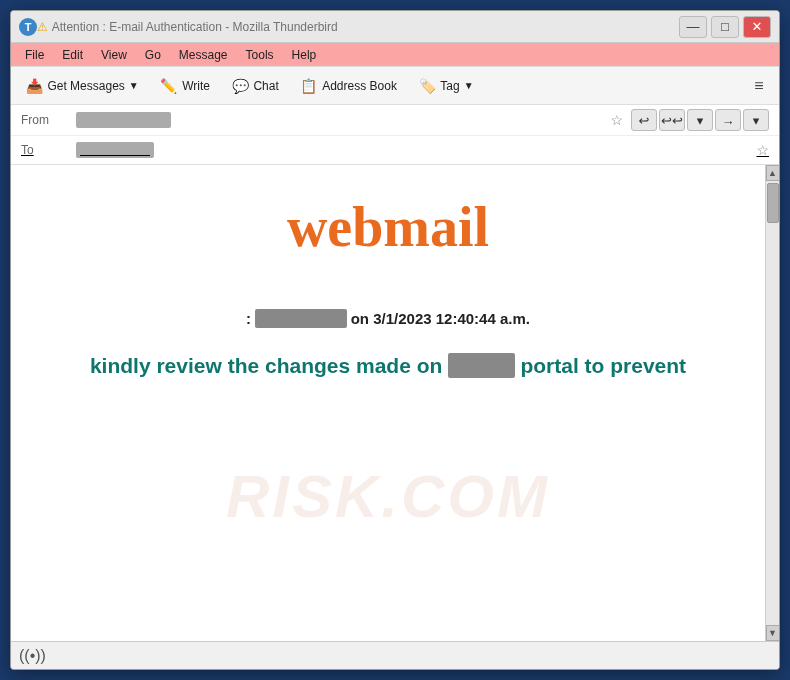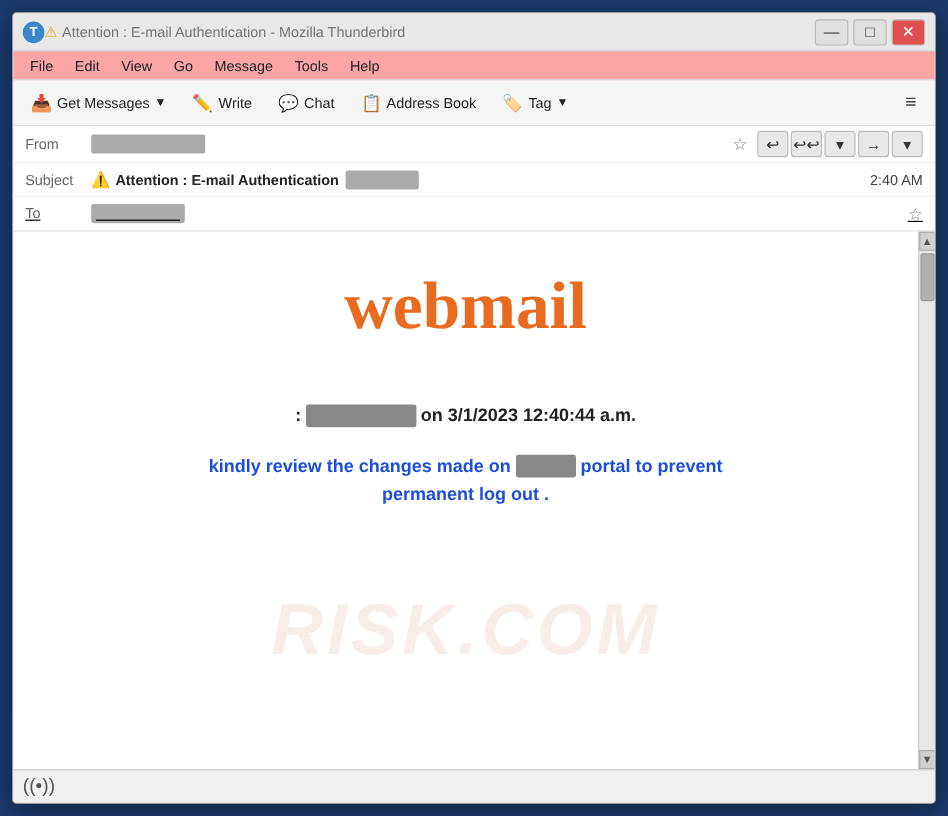--- a/index.html
+++ b/index.html
@@ -295,23 +295,23 @@
       line-height: 1.6;
       margin-bottom: 18px;
     }
     .main-text .redacted-inline {
       background: #888;
       color: #888;
       padding: 1px 4px;
       border-radius: 2px;
     }
     .secondary-text {
-      font-size: 15px;
-      font-weight: bold;
-      color: #1d4ed8;
+      font-size: 21px;
+      font-weight: bold;
+      color: #0f766e;
       line-height: 1.6;
       margin-bottom: 40px;
     }
     .secondary-text .redacted-inline {
       background: #888;
       color: #888;
       padding: 1px 4px;
       border-radius: 2px;
     }
     .review-link {
@@ -413,27 +413,20 @@
 
       <div class="nav-arrows" style="margin-left:8px;">
         <div class="nav-btn">↩</div>
         <div class="nav-btn">↩↩</div>
         <div class="nav-btn">▾</div>
         <div class="nav-btn">→</div>
         <div class="nav-btn">▾</div>
       </div>
     </div>
 
-    <div class="subject-row">
-      <span class="field-label">Subject</span>
-      <span class="subject-warning-icon">⚠️</span>
-      <span class="subject-text">Attention : E-mail Authentication</span>
-      <span class="subject-redacted">&nbsp;&nbsp;&nbsp;&nbsp;&nbsp;&nbsp;&nbsp;&nbsp;&nbsp;&nbsp;&nbsp;&nbsp;&nbsp;&nbsp;&nbsp;&nbsp;&nbsp;</span>
-      <span class="subject-time">2:40 AM</span>
-    </div>
 
     <div class="email-field">
       <span class="field-label">To</span>
       <span class="field-value">
         <span style="background:#aaa;color:#aaa;border-radius:2px;padding:1px 4px;">&nbsp;&nbsp;&nbsp;&nbsp;&nbsp;&nbsp;&nbsp;&nbsp;&nbsp;&nbsp;&nbsp;&nbsp;&nbsp;&nbsp;&nbsp;&nbsp;&nbsp;&nbsp;&nbsp;&nbsp;&nbsp;</span>
       </span>
       <span class="field-star">☆</span>
     </div>
   </div>
 
@@ -451,21 +444,20 @@
 
           <div class="webmail-title">webmail</div>
 
           <div class="main-text">
             <br>
             <span>: </span><span class="redacted-inline">&nbsp;&nbsp;&nbsp;&nbsp;&nbsp;&nbsp;&nbsp;&nbsp;&nbsp;&nbsp;&nbsp;&nbsp;&nbsp;&nbsp;&nbsp;&nbsp;&nbsp;&nbsp;&nbsp;&nbsp;</span><span> on 3/1/2023 12:40:44 a.m.</span>
           </div>
 
           <div class="secondary-text">
             <span>kindly review the changes made on </span><span class="redacted-inline">&nbsp;&nbsp;&nbsp;&nbsp;&nbsp;&nbsp;&nbsp;&nbsp;&nbsp;&nbsp;</span><span> portal to prevent</span><br>
-            <span>permanent log out .</span>
           </div>
 
         </div>
       </div>
     </div>
 
     <div class="scrollbar-track">
       <div class="scrollbar-btn">▲</div>
       <div class="scrollbar-thumb"></div>
       <div style="flex:1;"></div>

